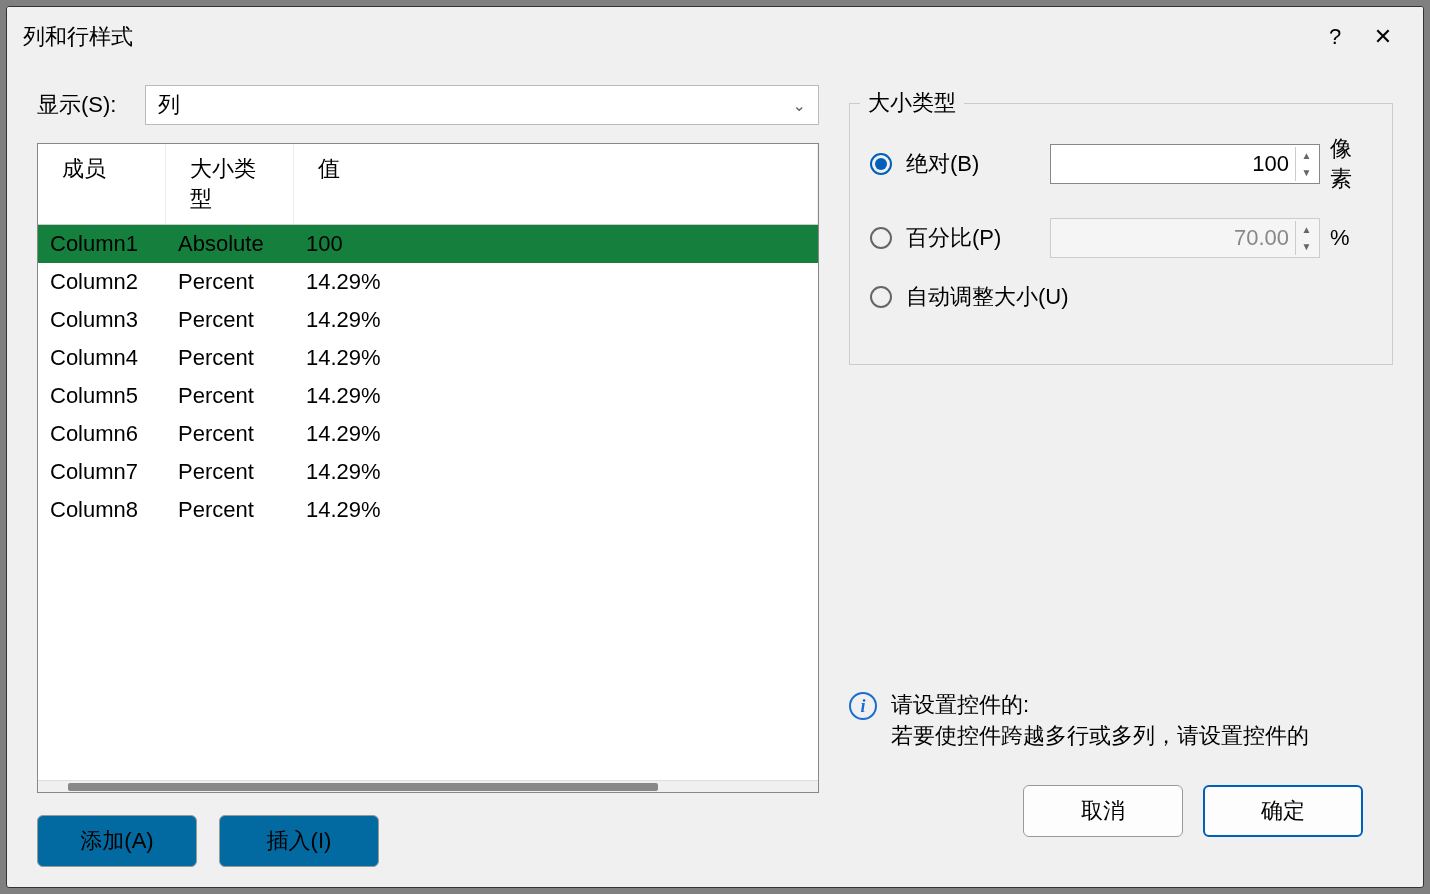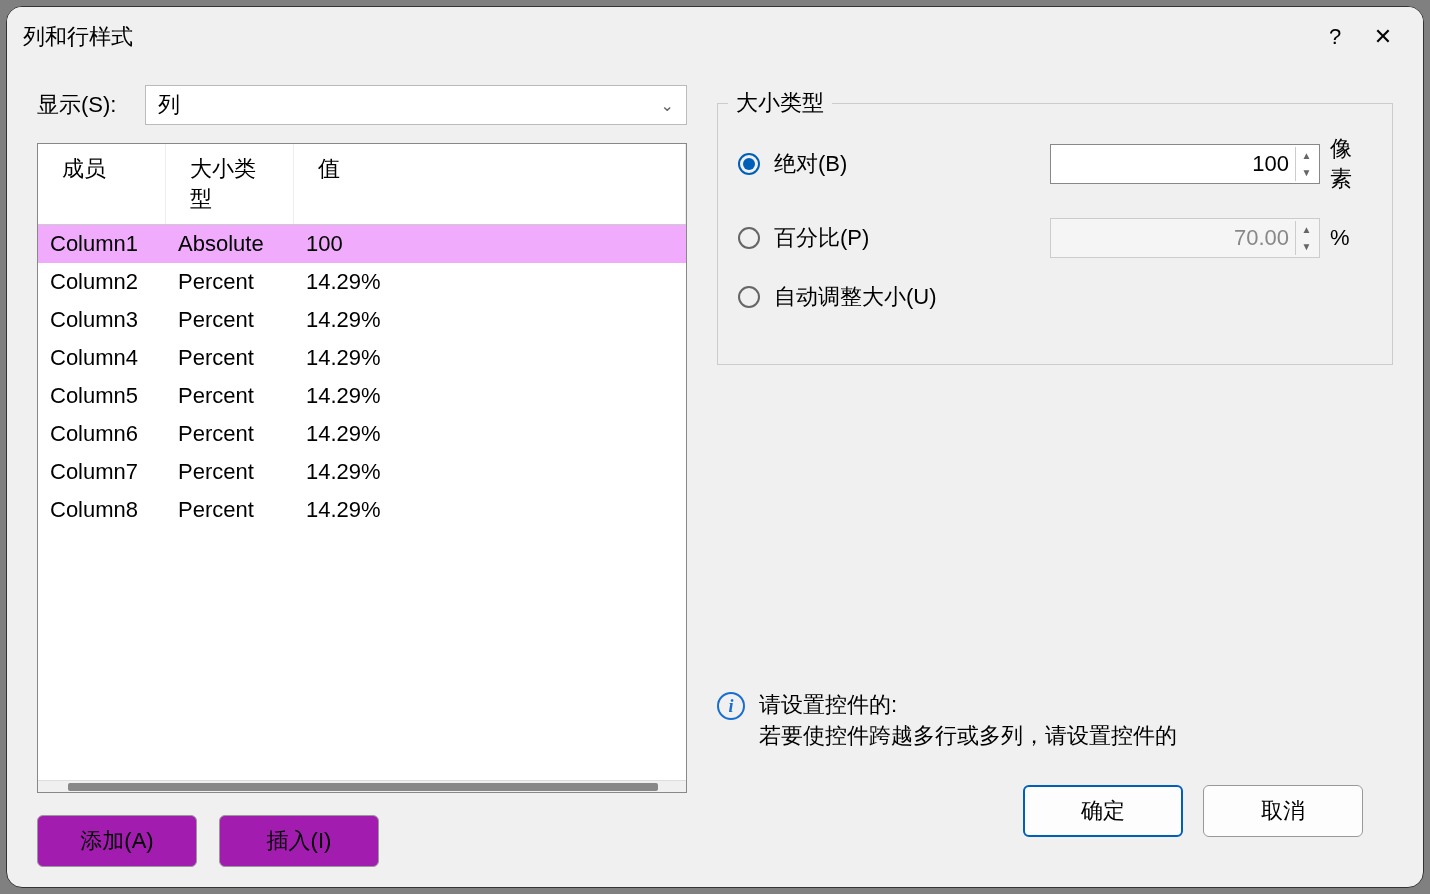--- a/index.html
+++ b/index.html
@@ -7,21 +7,21 @@
       font-family: "Microsoft YaHei", "Segoe UI", sans-serif;
       font-size: 20px;
       background: #808080;
       padding: 6px;
       width: 1430px;
       height: 894px;
     }
     .window {
       background: #f0f0f0;
       border: 1px solid #333;
-      border-radius: 16px;
+      border-radius: 3px;
       width: 100%;
       height: 100%;
       display: flex;
       flex-direction: column;
       overflow: hidden;
     }
     .titlebar {
       display: flex;
       align-items: center;
       padding: 10px 16px;
@@ -36,21 +36,21 @@
       justify-content: center;
       font-size: 22px;
       cursor: pointer;
     }
     .content {
       flex: 1;
       display: flex;
       padding: 18px 30px 20px 30px;
       gap: 30px;
     }
-    .leftcol { width: 650px; display: flex; flex-direction: column; }
+    .leftcol { width: 782px; display: flex; flex-direction: column; }
     .rightcol { flex: 1; display: flex; flex-direction: column; }
     .showrow { display: flex; align-items: center; gap: 18px; margin-bottom: 18px; }
     .showlabel { font-size: 22px; min-width: 90px; }
     .combo {
       flex: 1;
       height: 40px;
       border: 1px solid #bbb;
       background: #fff;
       display: flex;
       align-items: center;
@@ -88,21 +88,21 @@
     }
     .gh-member { width: 128px; }
     .gh-type { width: 128px; }
     .gh-value { flex: 1; }
     .gridbody { flex: 1; overflow: hidden; }
     .gridrow {
       display: flex;
       padding: 6px 0;
       font-size: 22px;
     }
-    .gridrow.selected { background: #f0abfc; }
+    .gridrow.selected { background: #15803d; }
     .gridrow .gc { padding: 0 12px; }
     .gc-member { width: 128px; }
     .gc-type { width: 128px; }
     .gc-value { flex: 1; }
     .gridscroll {
       height: 12px;
       background: #f0f0f0;
       border-top: 1px solid #ddd;
       position: relative;
     }
@@ -115,21 +115,21 @@
       background: #888;
       border-radius: 2px;
     }
     .btnrow { display: flex; gap: 22px; margin-top: 22px; }
     .btn {
       height: 52px;
       padding: 0 28px;
       min-width: 160px;
       border: 1px solid #999;
       border-radius: 6px;
-      background: #a21caf;
+      background: #0369a1;
       font-size: 22px;
       display: flex;
       align-items: center;
       justify-content: center;
       cursor: pointer;
     }
     .groupbox {
       border: 1px solid #ccc;
       padding: 30px 20px 40px 20px;
       position: relative;
@@ -373,18 +373,18 @@
 
       <div class="inforow">
         <div class="infoicon">i</div>
         <div class="infotext">
           <div>请设置控件的:</div>
           <div>若要使控件跨越多行或多列，请设置控件的</div>
         </div>
       </div>
 
       <div class="footer">
+        <div class="footbtn">取消</div>
         <div class="footbtn primary">确定</div>
-        <div class="footbtn">取消</div>
       </div>
     </div>
   </div>
 </div>
 
 </body></html>

